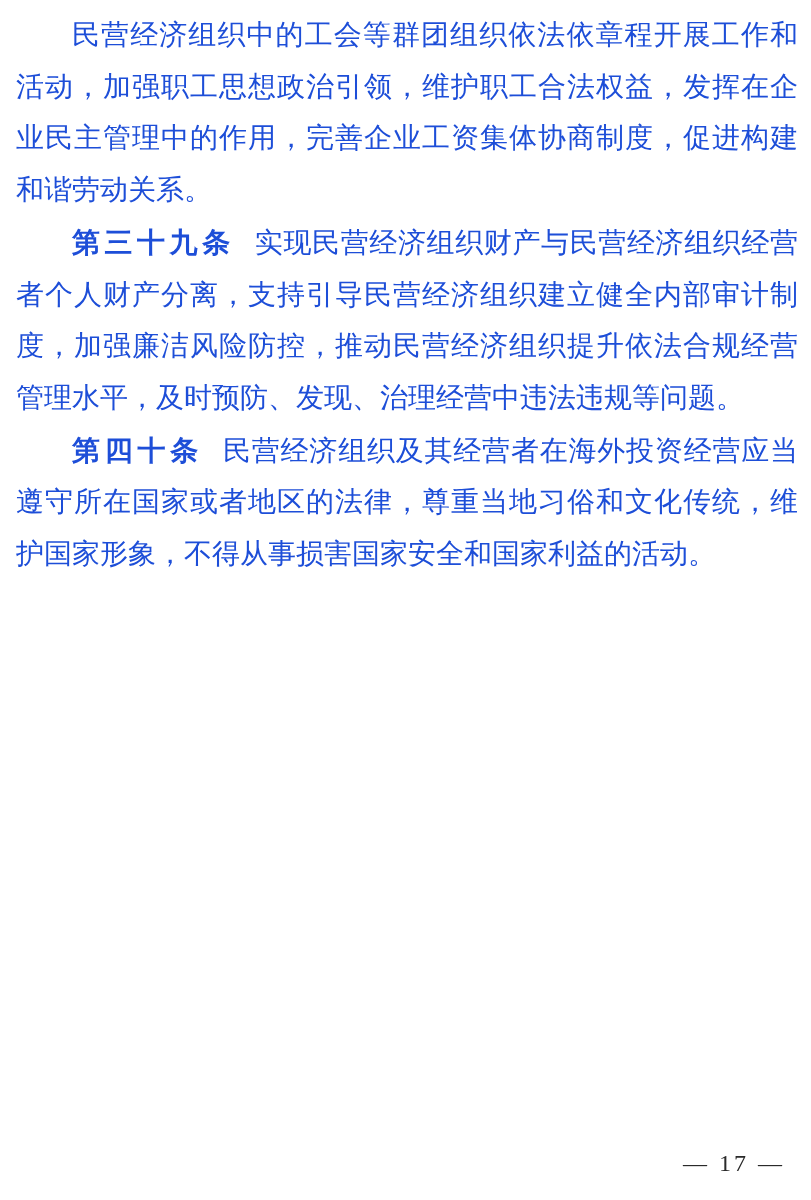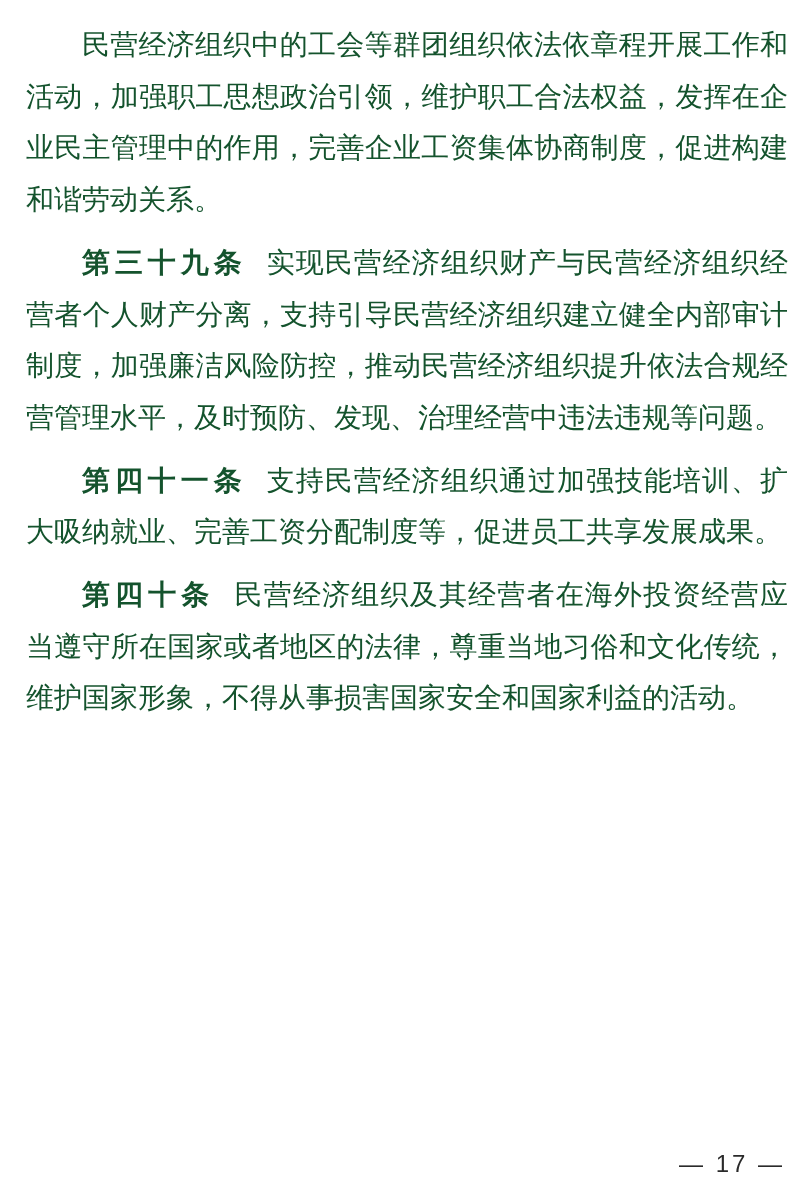--- a/index.html
+++ b/index.html
@@ -12,44 +12,44 @@
     background: #ffffff;
     position: relative;
     overflow: hidden;
   }
   .page {
     box-sizing: border-box;
     width: 811px;
     padding: 8px 12px 0 15px;
   }
   .para {
-    margin: 11px;
+    margin: 1px;
     font-family: "DejaVu Serif", "Liberation Serif", serif;
     font-size: 28px;
     line-height: 51.7px;
-    color: #14532d;
+    color: #1d4ed8;
     text-align: justify;
     text-indent: 2em;
     letter-spacing: 0;
   }
   .art {
     font-family: Liberation Sans, sans-serif;
     font-weight: 700;
     letter-spacing: 0.14em;
     margin-right: 0.72em;
   }
   .art:empty {
     display: none;
     margin: 0;
   }
   .page-footer {
     position: absolute;
     top: 1150px;
     right: 26px;
-    font-family: Liberation Sans, sans-serif;
+    font-family: Liberation Serif, serif;
     font-size: 24px;
     color: #2a2a2a;
     letter-spacing: 3px;
     white-space: nowrap;
     text-align: right;
   }
 </style>
 </head>
 <body>
 
@@ -58,23 +58,20 @@
   <p class="para">
     <span>民营经济组织中的工会等群团组织依法依章程开展工作和活动，加强职工思想政治引领，维护职工合法权益，发挥在企业民主管理中的作用，完善企业工资集体协商制度，促进构建和谐劳动关系。</span>
   </p>
 
   <p class="para">
     <span class="art">第三十九条</span><span>实现民营经济组织财产与民营经济组织经营者个人财产分离，支持引导民营经济组织建立健全内部审计制度，加强廉洁风险防控，推动民营经济组织提升依法合规经营管理水平，及时预防、发现、治理经营中违法违规等问题。</span>
   </p>
 
 
 
-  <p class="para">
-    <span class="art">第四十一条</span><span>支持民营经济组织通过加强技能培训、扩大吸纳就业、完善工资分配制度等，促进员工共享发展成果。</span>
-  </p>
 
 
   <p class="para">
     <span class="art">第四十条</span><span>民营经济组织及其经营者在海外投资经营应当遵守所在国家或者地区的法律，尊重当地习俗和文化传统，维护国家形象，不得从事损害国家安全和国家利益的活动。</span>
   </p>
 
 </div>
 
 <div class="page-footer">— 17 —</div>
 

